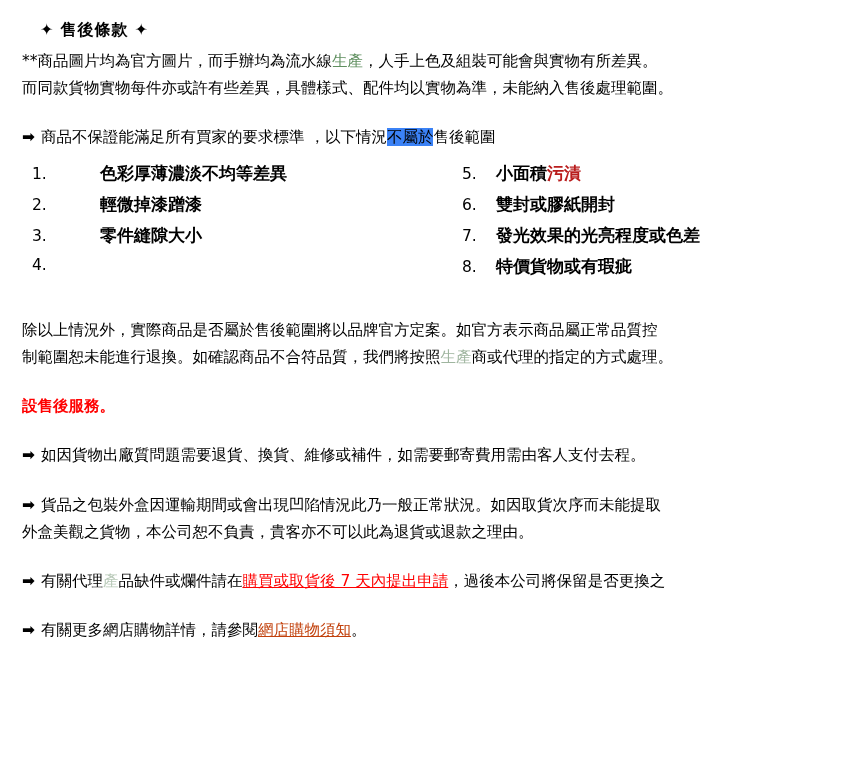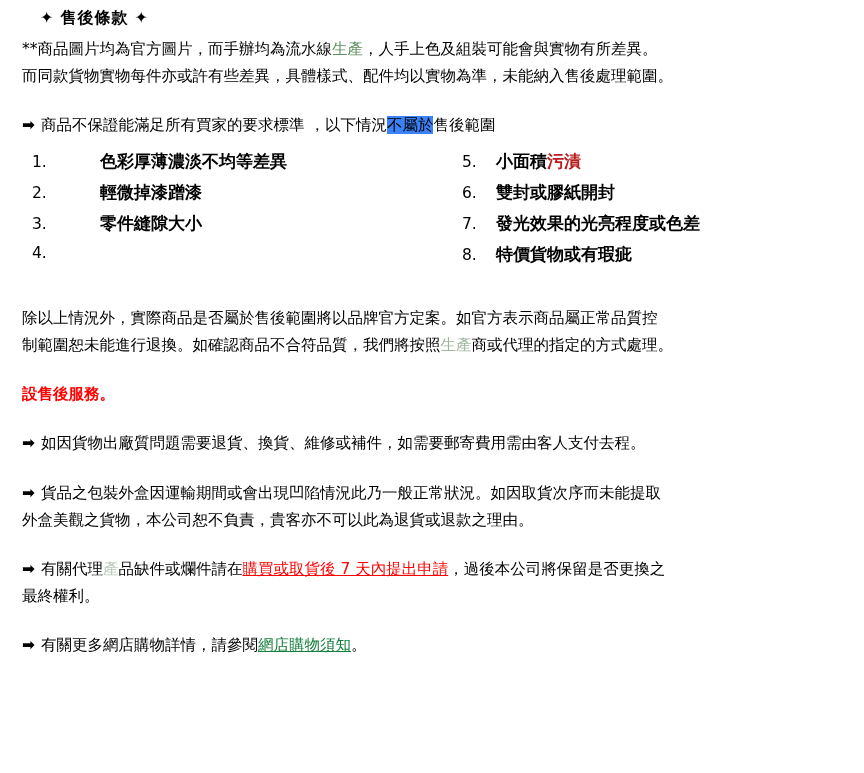--- a/index.html
+++ b/index.html
@@ -13,21 +13,21 @@
     font-family: "DejaVu Sans", "Liberation Sans", sans-serif;
     color: #000000;
     font-size: 15.5px;
     line-height: 1.55;
     overflow: hidden;
   }
   .page {
     width: 864px;
     height: 773px;
     position: relative;
-    padding: 4px 14px 0 22px;
+    padding: 16px 14px 0 22px;
     box-sizing: border-box;
   }
   .title {
     font-weight: bold;
     font-size: 16px;
     letter-spacing: 1px;
     margin: 2px 0 6px 12px;
   }
   .title .diamond { margin: 0 6px; }
   p.block {
@@ -41,21 +41,21 @@
     font-weight: bold;
     margin-right: 6px;
   }
   .hl {
     background: #3b82f6;
     color: #000;
   }
   .red-bold { color: #ff0000; font-weight: bold; }
   .red-u { color: #ff0000; text-decoration: underline; margin-top: 29px; }
   .link {
-    color: #15803d;
+    color: #c2410c;
     text-decoration: underline;
   }
   .list-wrap {
     position: relative;
     margin: 10px 0 0 0;
     height: 128px;
   }
   .col {
     position: absolute;
     top: 0;
@@ -158,20 +158,19 @@
   <div class="para-gap"></div>
   <div class="small-gap"></div>
 
   <p class="block"><span class="arrow">➡</span><span>貨品之包裝外盒因運輸期間或會出現凹陷情況此乃一般正常狀況。如因取貨次序而未能提取</span></p>
   <p class="block">外盒美觀之貨物，本公司恕不負責，貴客亦不可以此為退貨或退款之理由。</p>
 
   <div class="para-gap"></div>
   <div class="small-gap"></div>
 
   <p class="block"><span class="arrow">➡</span><span>有關代理</span><span class="faded4">產</span><span>品缺件或爛件請在</span><span class="red-u">購買或取貨後 7 天內提出申請</span><span>，過後本公司將保留是否更換之</span></p>
-  <p class="block">最終權利。</p>
 
   <div class="para-gap"></div>
   <div class="small-gap"></div>
 
   <p class="block"><span class="arrow">➡</span><span>有關更多網店購物詳情，請參閱</span><a class="link" href="#">網店購物須知</a><span>。</span></p>
 
 </div>
 
 </body></html>

